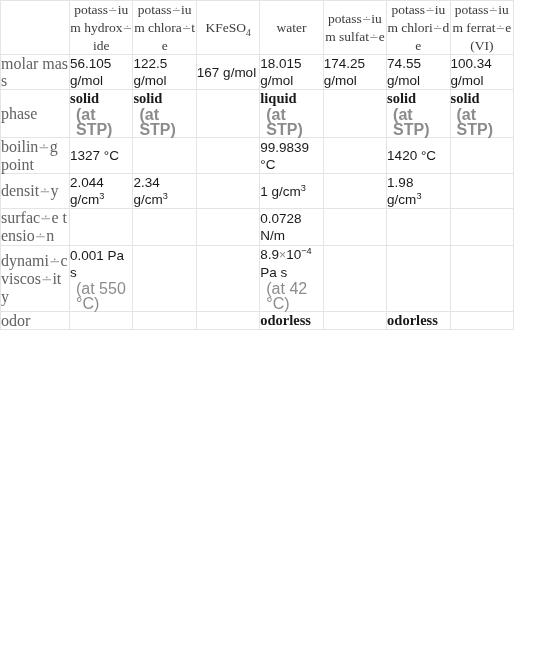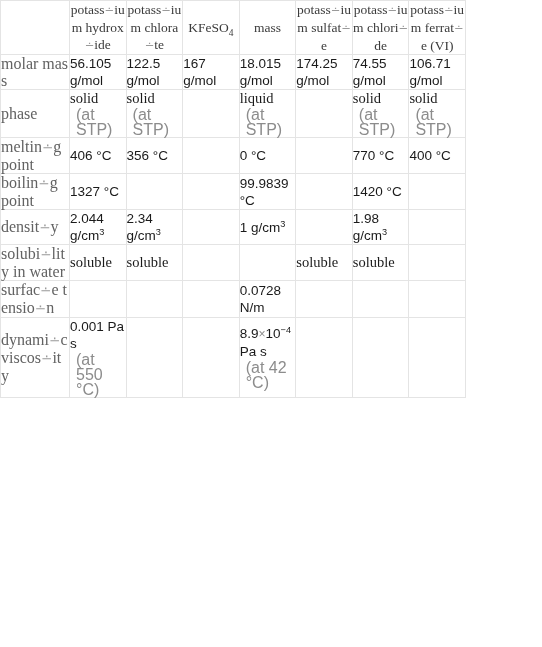--- a/index.html
+++ b/index.html
@@ -10,21 +10,21 @@
   body {
     width: 542px;
     height: 647px;
     font-family: "Liberation Sans", sans-serif;
     color: #000000;
     overflow: hidden;
   }
 
   table.props {
     border-collapse: collapse;
-    width: 466px;
+    width: 514px;
     table-layout: fixed;
     border: 0;
   }
 
   table.props td {
     border: 1px solid #e4e4e4;
     padding: 0;
     vertical-align: middle;
     background: #ffffff;
   }
@@ -60,20 +60,21 @@
     font-size: 13.5px;
     line-height: 17px;
     padding: 7px 6px;
     color: #1a1a1a;
     word-break: break-word;
   }
   
   td.cell.serifval {
     font-family: "Liberation Serif", serif;
     font-size: 14.5px;
+    font-weight: bold;
   }
   td.cell.sansval {
     font-family: "Liberation Sans", sans-serif;
   }
 
   .val { display: block; }
 
   
   .note {
     display: block;
@@ -100,21 +101,21 @@
 </head>
 <body>
 
 <table class="props">
   <tbody>
     <tr>
       <td class="colhead corner"></td>
       <td class="colhead">potass<span class="shy">∸</span>ium hydrox<span class="shy">∸</span>ide</td>
       <td class="colhead">potass<span class="shy">∸</span>ium chlora<span class="shy">∸</span>te</td>
       <td class="colhead">KFeSO<sub class="sub">4</sub></td>
-      <td class="colhead">mass</td>
+      <td class="colhead">water</td>
       <td class="colhead">potass<span class="shy">∸</span>ium sulfat<span class="shy">∸</span>e</td>
       <td class="colhead">potass<span class="shy">∸</span>ium chlori<span class="shy">∸</span>de</td>
       <td class="colhead">potass<span class="shy">∸</span>ium ferrat<span class="shy">∸</span>e (VI)</td>
     </tr>
   <tr>
         <td class="rowlabel">molar mass</td>
         <td class="cell sansval">
           <span class="val">56.105 g/mol</span>
         </td>
         <td class="cell sansval">
@@ -126,21 +127,21 @@
         <td class="cell sansval">
           <span class="val">18.015 g/mol</span>
         </td>
         <td class="cell sansval">
           <span class="val">174.25 g/mol</span>
         </td>
         <td class="cell sansval">
           <span class="val">74.55 g/mol</span>
         </td>
         <td class="cell sansval">
-          <span class="val">106.71 g/mol</span>
+          <span class="val">100.34 g/mol</span>
         </td>
       </tr>
       <tr>
         <td class="rowlabel">phase</td>
         <td class="cell serifval">
           <span class="val">solid</span>
           <span class="note">(at STP)</span>
         </td>
         <td class="cell serifval">
           <span class="val">solid</span>
@@ -159,44 +160,20 @@
         <td class="cell serifval">
           <span class="val">solid</span>
           <span class="note">(at STP)</span>
         </td>
         <td class="cell serifval">
           <span class="val">solid</span>
           <span class="note">(at STP)</span>
         </td>
       </tr>
       <tr>
-        <td class="rowlabel">meltin<span class="shy">∸</span>g point</td>
-        <td class="cell sansval">
-          <span class="val">406 °C</span>
-        </td>
-        <td class="cell sansval">
-          <span class="val">356 °C</span>
-        </td>
-        <td class="cell sansval">
-          <span class="empty"></span>
-        </td>
-        <td class="cell sansval">
-          <span class="val">0 °C</span>
-        </td>
-        <td class="cell sansval">
-          <span class="empty"></span>
-        </td>
-        <td class="cell sansval">
-          <span class="val">770 °C</span>
-        </td>
-        <td class="cell sansval">
-          <span class="val">400 °C</span>
-        </td>
-      </tr>
-      <tr>
         <td class="rowlabel">boilin<span class="shy">∸</span>g point</td>
         <td class="cell sansval">
           <span class="val">1327 °C</span>
         </td>
         <td class="cell sansval">
           <span class="empty"></span>
         </td>
         <td class="cell sansval">
           <span class="empty"></span>
         </td>
@@ -225,44 +202,20 @@
           <span class="empty"></span>
         </td>
         <td class="cell sansval">
           <span class="val">1 g/cm<sup class="exp">3</sup></span>
         </td>
         <td class="cell sansval">
           <span class="empty"></span>
         </td>
         <td class="cell sansval">
           <span class="val">1.98 g/cm<sup class="exp">3</sup></span>
-        </td>
-        <td class="cell sansval">
-          <span class="empty"></span>
-        </td>
-      </tr>
-      <tr>
-        <td class="rowlabel">solubi<span class="shy">∸</span>lity in water</td>
-        <td class="cell serifval">
-          <span class="val">soluble</span>
-        </td>
-        <td class="cell serifval">
-          <span class="val">soluble</span>
-        </td>
-        <td class="cell sansval">
-          <span class="empty"></span>
-        </td>
-        <td class="cell sansval">
-          <span class="empty"></span>
-        </td>
-        <td class="cell serifval">
-          <span class="val">soluble</span>
-        </td>
-        <td class="cell serifval">
-          <span class="val">soluble</span>
         </td>
         <td class="cell sansval">
           <span class="empty"></span>
         </td>
       </tr>
       <tr>
         <td class="rowlabel">surfac<span class="shy">∸</span>e tensio<span class="shy">∸</span>n</td>
         <td class="cell sansval">
           <span class="empty"></span>
         </td>
@@ -304,14 +257,38 @@
         <td class="cell sansval">
           <span class="empty"></span>
         </td>
         <td class="cell sansval">
           <span class="empty"></span>
         </td>
         <td class="cell sansval">
           <span class="empty"></span>
         </td>
       </tr>
+      <tr>
+        <td class="rowlabel">odor</td>
+        <td class="cell sansval">
+          <span class="empty"></span>
+        </td>
+        <td class="cell sansval">
+          <span class="empty"></span>
+        </td>
+        <td class="cell sansval">
+          <span class="empty"></span>
+        </td>
+        <td class="cell serifval">
+          <span class="val">odorless</span>
+        </td>
+        <td class="cell sansval">
+          <span class="empty"></span>
+        </td>
+        <td class="cell serifval">
+          <span class="val">odorless</span>
+        </td>
+        <td class="cell sansval">
+          <span class="empty"></span>
+        </td>
+      </tr>
     </tbody>
 </table>
 
 </body></html>

